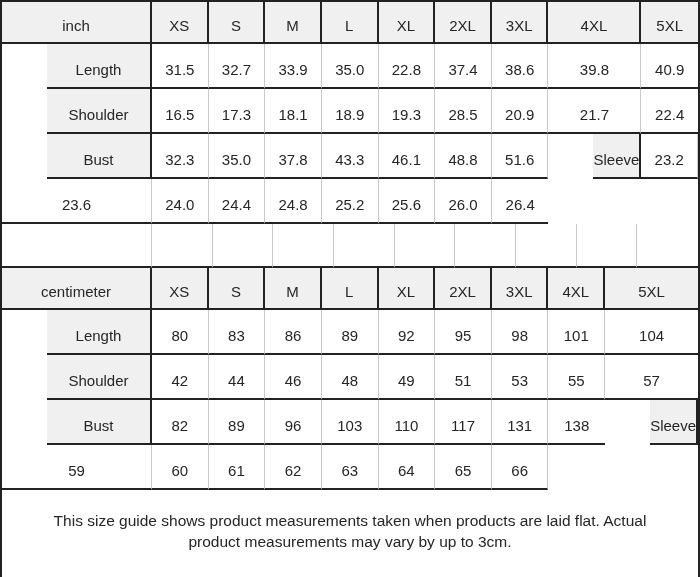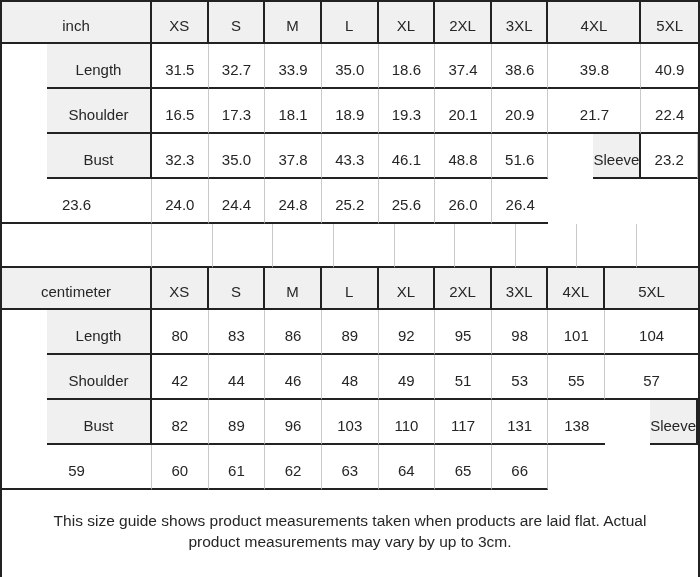--- a/index.html
+++ b/index.html
@@ -56,33 +56,33 @@
     <div class="c head">2XL</div>
     <div class="c head">3XL</div>
     <div class="c head">4XL</div>
     <div class="c head last">5XL</div>
 
     <div class="c lbl">Length</div>
     <div class="c val">31.5</div>
     <div class="c val">32.7</div>
     <div class="c val">33.9</div>
     <div class="c val">35.0</div>
-    <div class="c val">18.6</div>
+    <div class="c val">22.8</div>
     <div class="c val">37.4</div>
     <div class="c val">38.6</div>
     <div class="c val">39.8</div>
     <div class="c val last">40.9</div>
 
     <div class="c lbl">Shoulder</div>
     <div class="c val">16.5</div>
     <div class="c val">17.3</div>
     <div class="c val">18.1</div>
     <div class="c val">18.9</div>
     <div class="c val">19.3</div>
-    <div class="c val">20.1</div>
+    <div class="c val">28.5</div>
     <div class="c val">20.9</div>
     <div class="c val">21.7</div>
     <div class="c val last">22.4</div>
 
     <div class="c lbl">Bust</div>
     <div class="c val">32.3</div>
     <div class="c val">35.0</div>
     <div class="c val">37.8</div>
     <div class="c val">43.3</div>
     <div class="c val">46.1</div>

